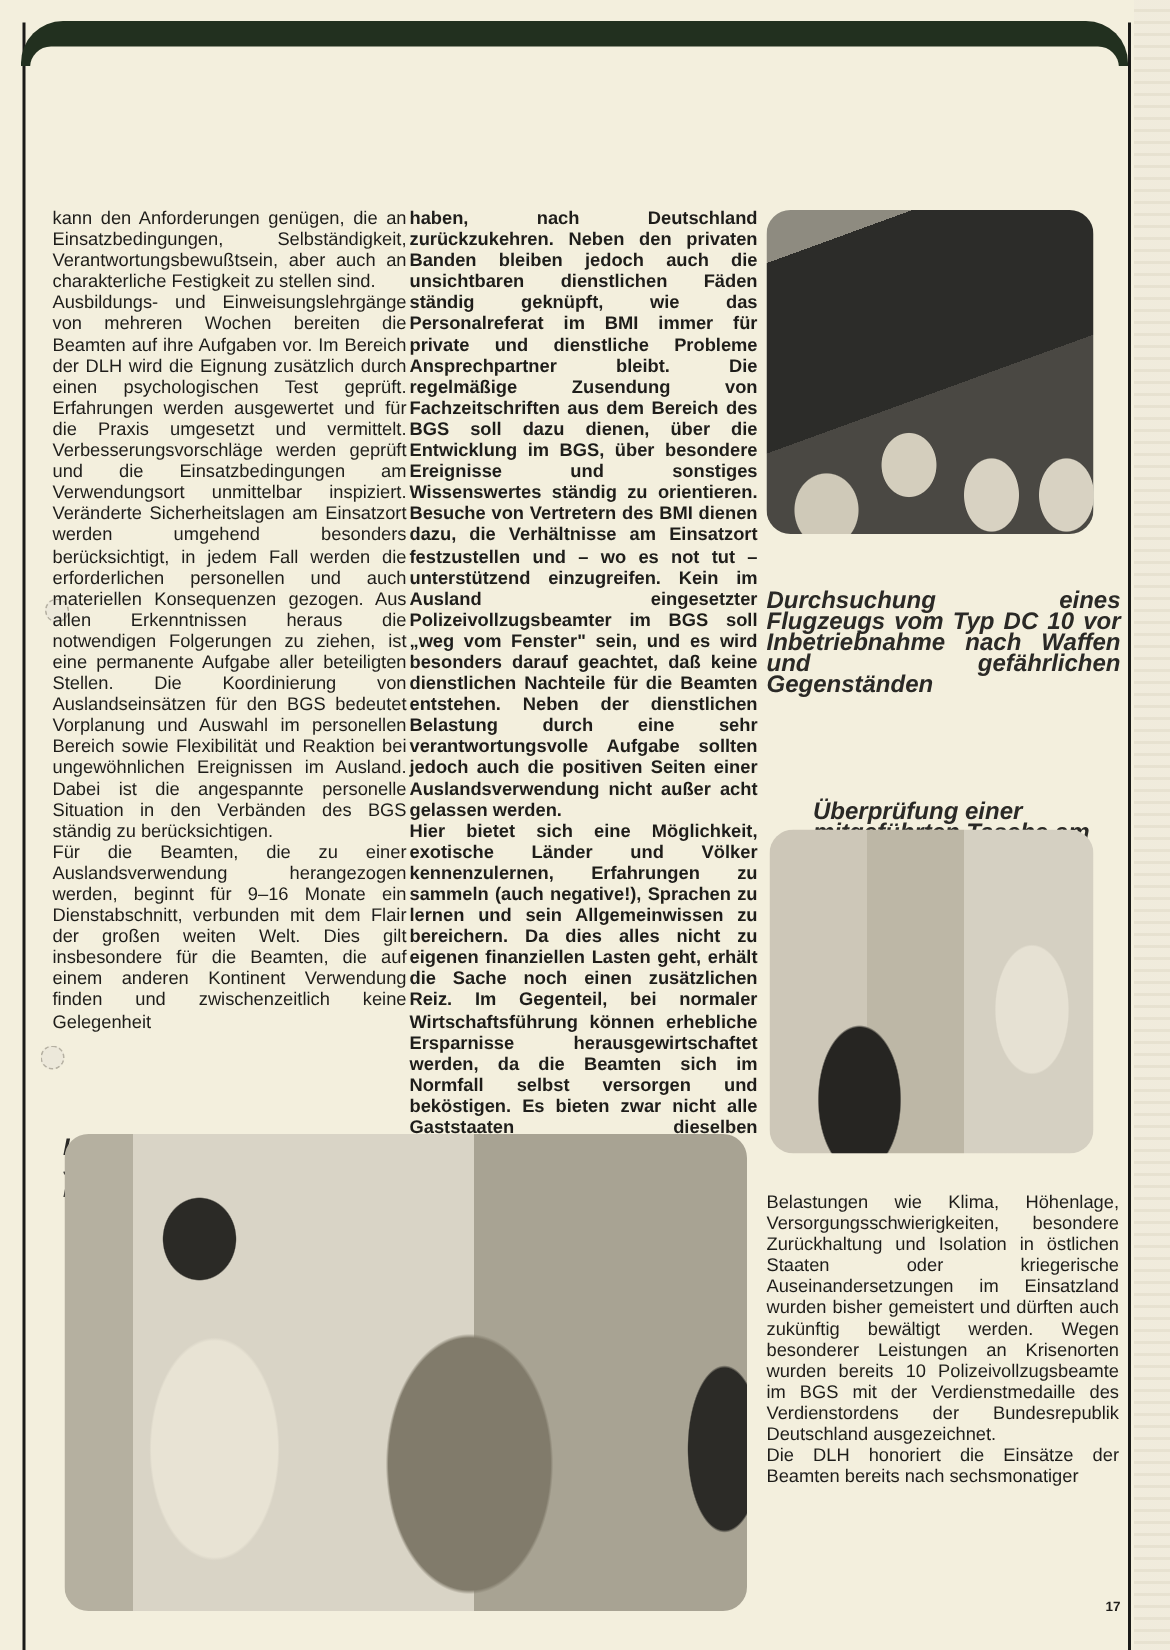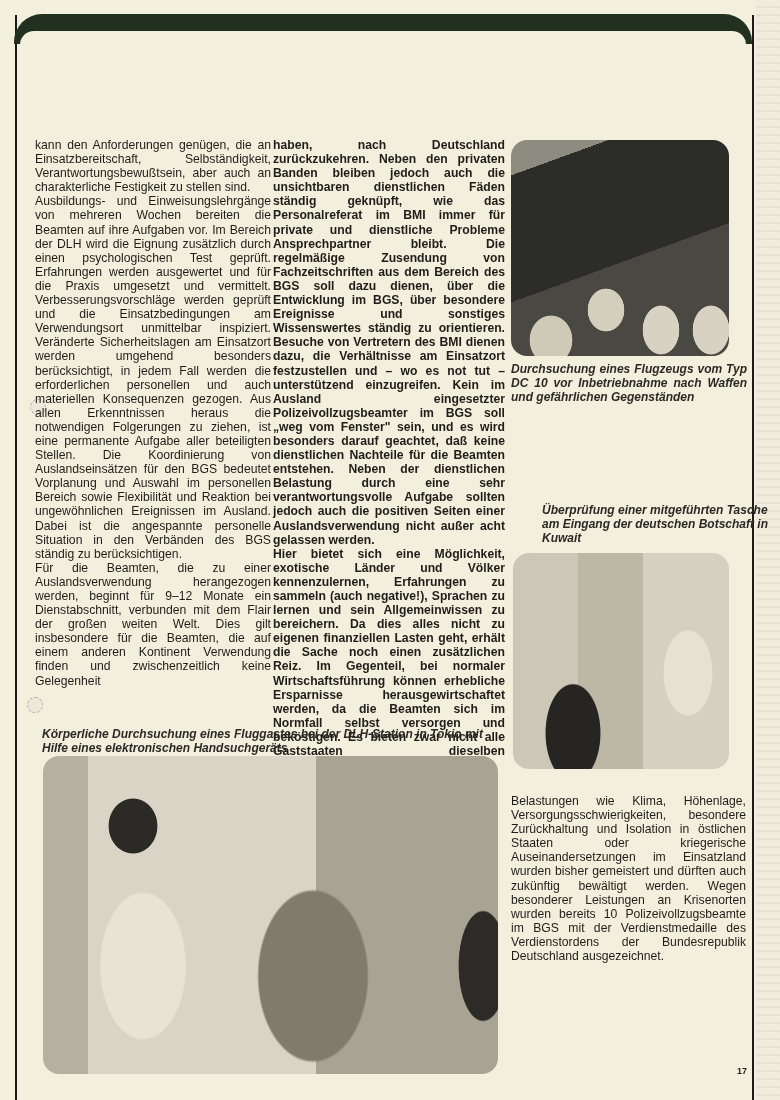--- a/index.html
+++ b/index.html
@@ -30,21 +30,21 @@
   .col {
     position: absolute; font-size: 12.2px; line-height: 14.1px;
     text-align: justify; font-weight: 500;
   }
   .col p { margin: 0; }
   .col-1 { left: 35px; top: 138px; width: 236px; }
   .col-2 { left: 273px; top: 138px; width: 232px; font-weight: bold; }
   .col-3 { left: 511px; top: 794px; width: 235px; }
   .caption {
     position: absolute; font-style: italic; font-weight: bold;
-    font-size: 12px; line-height: 14px; color: #2a2926;
+    font-size: 16px; line-height: 14px; color: #2a2926; margin-top: 32px;
   }
   .cap-1 { left: 511px; top: 362px; width: 236px; text-align: justify; }
   .cap-2 { left: 542px; top: 503px; width: 236px; }
   .cap-3 { left: 42px; top: 727px; width: 460px; font-style: italic; }
   .photo {
     position: absolute; border-radius: 16px; overflow: hidden;
   }
   .photo-plane {
     left: 511px; top: 140px; width: 218px; height: 216px;
     background:
@@ -82,36 +82,37 @@
 <body>
 
 <div class="right-edge"></div>
 <div class="page-frame"></div>
 <div class="header-band"></div>
 
 <div class="punch-hole" style="left:30px; top:399px;"></div>
 <div class="punch-hole" style="left:27px; top:697px;"></div>
 
 <div class="col col-1">
-  <p>kann den Anforderungen genügen, die an Einsatzbereitschaft, Selbständigkeit, Verantwortungsbewußtsein, aber auch an charakterliche Festigkeit zu stellen sind.</p>
+  <p>kann den Anforderungen genügen, die an Einsatzbedingungen, Selbständigkeit, Verantwortungsbewußtsein, aber auch an charakterliche Festigkeit zu stellen sind.</p>
   <p>Ausbildungs- und Einweisungslehrgänge von mehreren Wochen bereiten die Beamten auf ihre Aufgaben vor. Im Bereich der DLH wird die Eignung zusätzlich durch einen psychologischen Test geprüft. Erfahrungen werden ausgewertet und für die Praxis umgesetzt und vermittelt. Verbesserungsvorschläge werden geprüft und die Einsatzbedingungen am Verwendungsort unmittelbar inspiziert. Veränderte Sicherheitslagen am Einsatzort werden umgehend besonders berücksichtigt, in jedem Fall werden die erforderlichen personellen und auch materiellen Konsequenzen gezogen. Aus allen Erkenntnissen heraus die notwendigen Folgerungen zu ziehen, ist eine permanente Aufgabe aller beteiligten Stellen. Die Koordinierung von Auslandseinsätzen für den BGS bedeutet Vorplanung und Auswahl im personellen Bereich sowie Flexibilität und Reaktion bei ungewöhnlichen Ereignissen im Ausland. Dabei ist die angespannte personelle Situation in den Verbänden des BGS ständig zu berücksichtigen.</p>
-  <p>Für die Beamten, die zu einer Auslandsverwendung herangezogen werden, beginnt für 9–12 Monate ein Dienstabschnitt, verbunden mit dem Flair der großen weiten Welt. Dies gilt insbesondere für die Beamten, die auf einem anderen Kontinent Verwendung finden und zwischenzeitlich keine Gelegenheit</p>
+  <p>Für die Beamten, die zu einer Auslandsverwendung herangezogen werden, beginnt für 9–16 Monate ein Dienstabschnitt, verbunden mit dem Flair der großen weiten Welt. Dies gilt insbesondere für die Beamten, die auf einem anderen Kontinent Verwendung finden und zwischenzeitlich keine Gelegenheit</p>
 </div>
 
 <div class="col col-2">
   <p>haben, nach Deutschland zurückzukehren. Neben den privaten Banden bleiben jedoch auch die unsichtbaren dienstlichen Fäden ständig geknüpft, wie das Personalreferat im BMI immer für private und dienstliche Probleme Ansprechpartner bleibt. Die regelmäßige Zusendung von Fachzeitschriften aus dem Bereich des BGS soll dazu dienen, über die Entwicklung im BGS, über besondere Ereignisse und sonstiges Wissenswertes ständig zu orientieren. Besuche von Vertretern des BMI dienen dazu, die Verhältnisse am Einsatzort festzustellen und – wo es not tut – unterstützend einzugreifen. Kein im Ausland eingesetzter Polizeivollzugsbeamter im BGS soll „weg vom Fenster" sein, und es wird besonders darauf geachtet, daß keine dienstlichen Nachteile für die Beamten entstehen. Neben der dienstlichen Belastung durch eine sehr verantwortungsvolle Aufgabe sollten jedoch auch die positiven Seiten einer Auslandsverwendung nicht außer acht gelassen werden.</p>
   <p>Hier bietet sich eine Möglichkeit, exotische Länder und Völker kennenzulernen, Erfahrungen zu sammeln (auch negative!), Sprachen zu lernen und sein Allgemeinwissen zu bereichern. Da dies alles nicht zu eigenen finanziellen Lasten geht, erhält die Sache noch einen zusätzlichen Reiz. Im Gegenteil, bei normaler Wirtschaftsführung können erhebliche Ersparnisse herausgewirtschaftet werden, da die Beamten sich im Normfall selbst versorgen und beköstigen. Es bieten zwar nicht alle Gaststaaten dieselben Voraussetzungen, auch</p>
 </div>
 
 <div class="photo photo-plane"></div>
 <div class="caption cap-1">Durchsuchung eines Flugzeugs vom Typ DC 10 vor Inbetriebnahme nach Waffen und gefährlichen Gegenständen</div>
 
 <div class="caption cap-2">Überprüfung einer mitgeführten Tasche am Eingang der deutschen Botschaft in Kuwait</div>
 <div class="photo photo-kuwait"></div>
 
 <div class="caption cap-3">Körperliche Durchsuchung eines Fluggastes bei der DLH-Station in Tokio mit Hilfe eines elektronischen Handsuchgeräts</div>
 <div class="photo photo-tokyo"></div>
 
 <div class="col col-3">
   <p>Belastungen wie Klima, Höhenlage, Versorgungsschwierigkeiten, besondere Zurückhaltung und Isolation in östlichen Staaten oder kriegerische Auseinandersetzungen im Einsatzland wurden bisher gemeistert und dürften auch zukünftig bewältigt werden. Wegen besonderer Leistungen an Krisenorten wurden bereits 10 Polizeivollzugsbeamte im BGS mit der Verdienstmedaille des Verdienstordens der Bundesrepublik Deutschland ausgezeichnet.</p>
+  <p>Die DLH honoriert die Einsätze der Beamten bereits nach sechsmonatiger</p>
 </div>
 
 <div class="page-number">17</div>
 
 </body></html>

